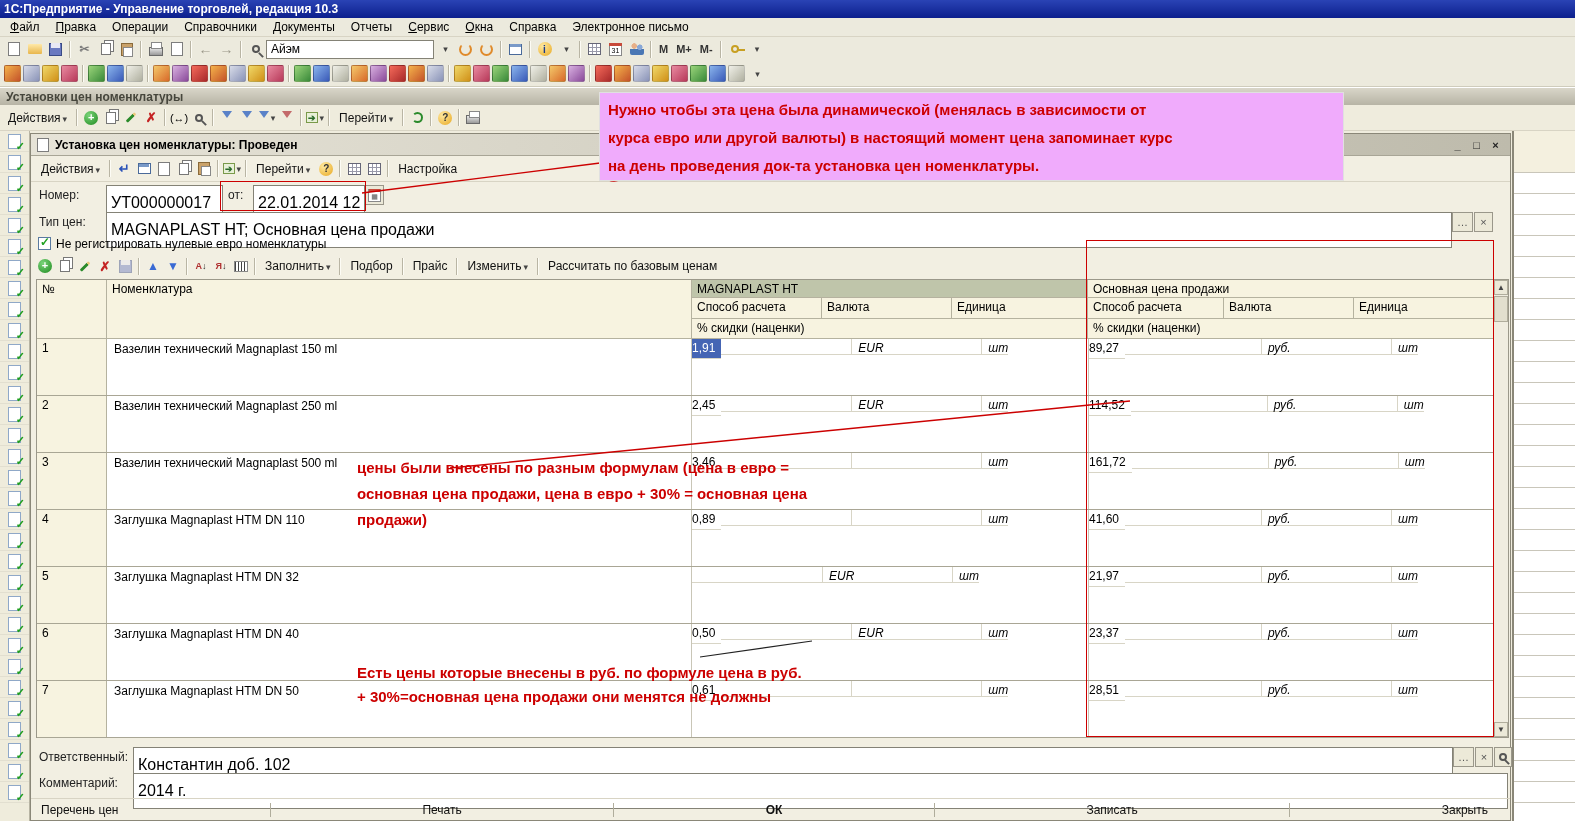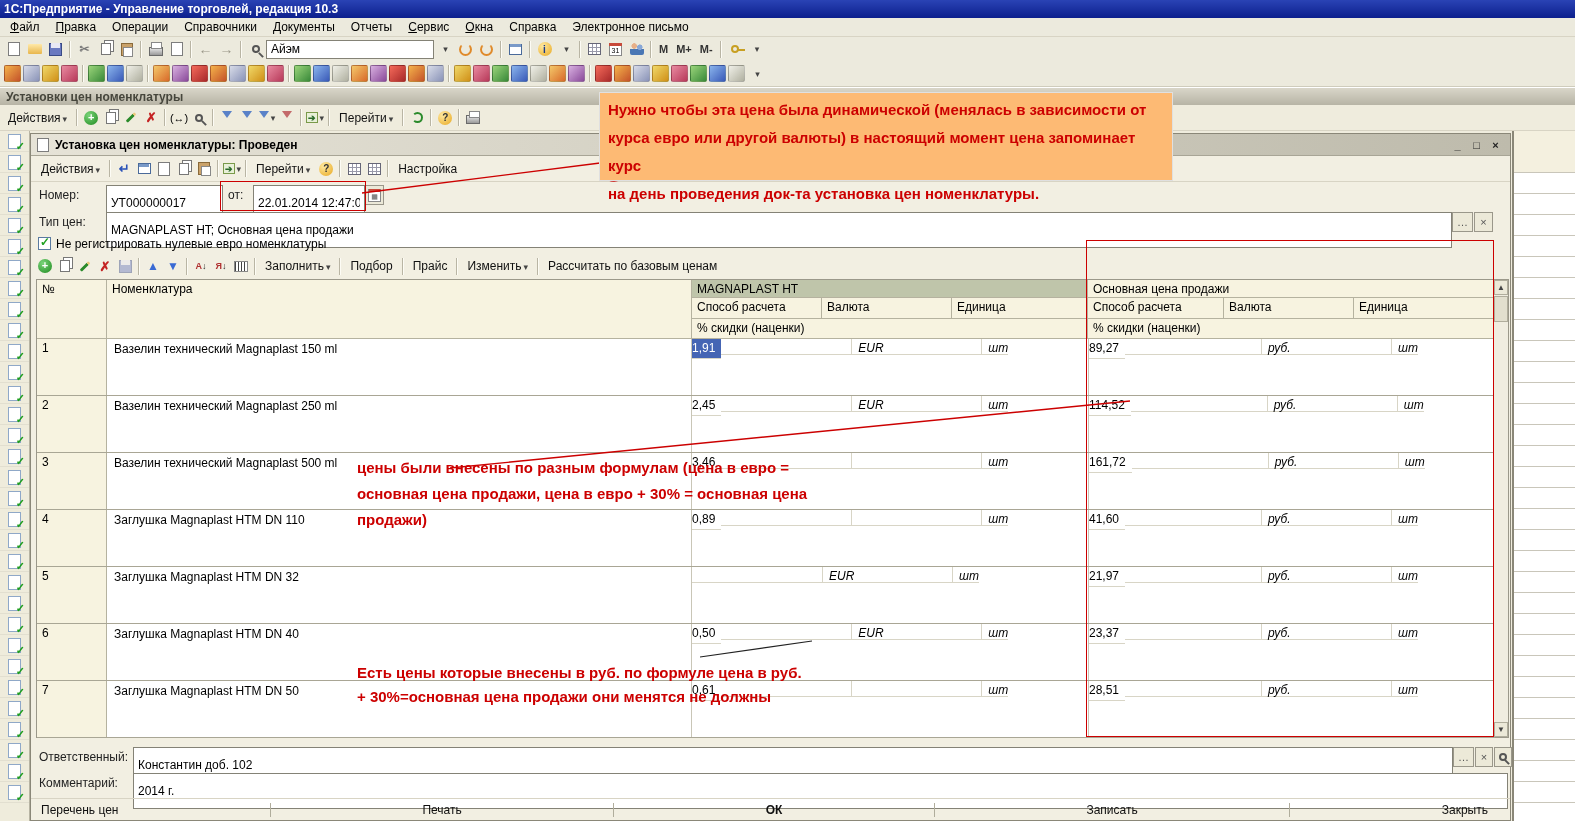--- a/index.html
+++ b/index.html
@@ -80,21 +80,21 @@
   .doc-window { position:absolute; left:30px; top:133px; width:1481px; height:688px;
     background:#f2efe2; border:1px solid #8a8778; }
   .doc-titlebar { height:22px; background:linear-gradient(90deg,#e6e3d7,#bebbac);
     display:flex; align-items:center; padding:0 6px; font-weight:bold; border-bottom:1px solid #a8a596; }
   .win-ctl { width:17px; height:15px; display:inline-flex; align-items:center; justify-content:center;
     font-weight:bold; color:#222; font-size:11px; margin-left:2px; }
   .doc-toolbar { height:26px; display:flex; align-items:center; padding-left:4px; border-bottom:1px solid #d8d4c4; }
   .flat-btn { padding:2px 6px; color:#111; }
   .field-label { position:absolute; left:8px; color:#222; }
   .tf { position:absolute; height:36px; border:1px solid #848276; background:#fff; padding:10px 4px;
-        font-family:"Liberation Sans",sans-serif; font-size:12px; }
+        font-family:"Liberation Sans",sans-serif; font-size:16px; }
   .side-btn { position:absolute; height:20px; background:#ece9d8; border:1px solid #9a978a; text-align:center;
         font-size:11px; color:#555; display:flex; align-items:center; justify-content:center; }
   .chk { position:absolute; left:7px; top:1px; width:13px; height:13px; background:#fff; border:1px solid #5a7aa0; }
   .chk::after { content:"✓"; position:absolute; top:-3px; left:1px; color:#21a121; font-weight:bold; font-size:12px; }
   
   .price-table { position:absolute; left:5px; top:145px; width:1473px; height:459px; background:#fff; border:1px solid #9b988a; }
   .hd-cell { position:absolute; background:#f7f3e0; border-right:1px solid #b5b29f; border-bottom:1px solid #b5b29f; padding:2px 5px; overflow:hidden; white-space:nowrap; }
   .grp-hd1 { background:#bfc5aa; }
   .trow { position:relative; height:57px; border-bottom:1px solid #a9a695; display:flex; background:#fff; }
   .c-num { width:70px; background:#f7f3e0; border-right:1px solid #b5b29f; padding:2px 5px; }
@@ -125,21 +125,21 @@
   .ic-sort { font-size:9px; font-weight:bold; color:#222; }
   .ic-sort span { color:#b03030; }
   .ic-barcode { width:14px; height:11px; background:repeating-linear-gradient(90deg,#444 0 1px,#fff 1px 3px); border:1px solid #888; }
   .ic-funnel { width:0; height:0; border:5px solid transparent; border-top:7px solid #5a82c8; margin-top:-2px; }
   .ic-refresh { width:11px; height:11px; border:2px solid #2a8a2a; border-radius:50%; border-left-color:transparent; }
   .ic-q { width:14px; height:14px; border-radius:50%; background:radial-gradient(circle at 35% 30%,#ffe9a0,#e8a820); color:#333; font-weight:bold; font-size:10px; display:flex; align-items:center; justify-content:center; }
   .ic-goto { width:13px; height:11px; background:#e8f0d8; border:1px solid #7a9a4a; color:#2a6a2a; font-size:9px; line-height:10px; text-align:center; font-weight:bold; }
   .ic-return { color:#2a52b8; font-weight:bold; font-size:13px; }
   
   .ann { position:absolute; font-weight:bold; font-size:15px; line-height:26px; white-space:pre-line; z-index:30; }
-  .ann-box1 { left:600px; top:93px; width:572px; height:87px; background:#fdba74; padding:3px 8px; line-height:28px; box-shadow:0 0 0 1px #e0e0e0; }
+  .ann-box1 { left:600px; top:93px; width:743px; height:87px; background:#f0abfc; padding:3px 8px; line-height:28px; box-shadow:0 0 0 1px #e0e0e0; }
   .note2 { left:357px; top:455px; width:530px; }
   .note3 { left:357px; top:661px; width:540px; line-height:24px; }
   .ann-rect { position:absolute; border:1px solid #c00000; z-index:28; pointer-events:none; }
   .rect-date { left:220px; top:181px; width:146px; height:30px; }
   .rect-col { left:1086px; top:240px; width:408px; height:497px; }
   .svg-overlay { position:absolute; left:0; top:0; z-index:29; pointer-events:none; }
 </style>
 </head>
 <body>
 

